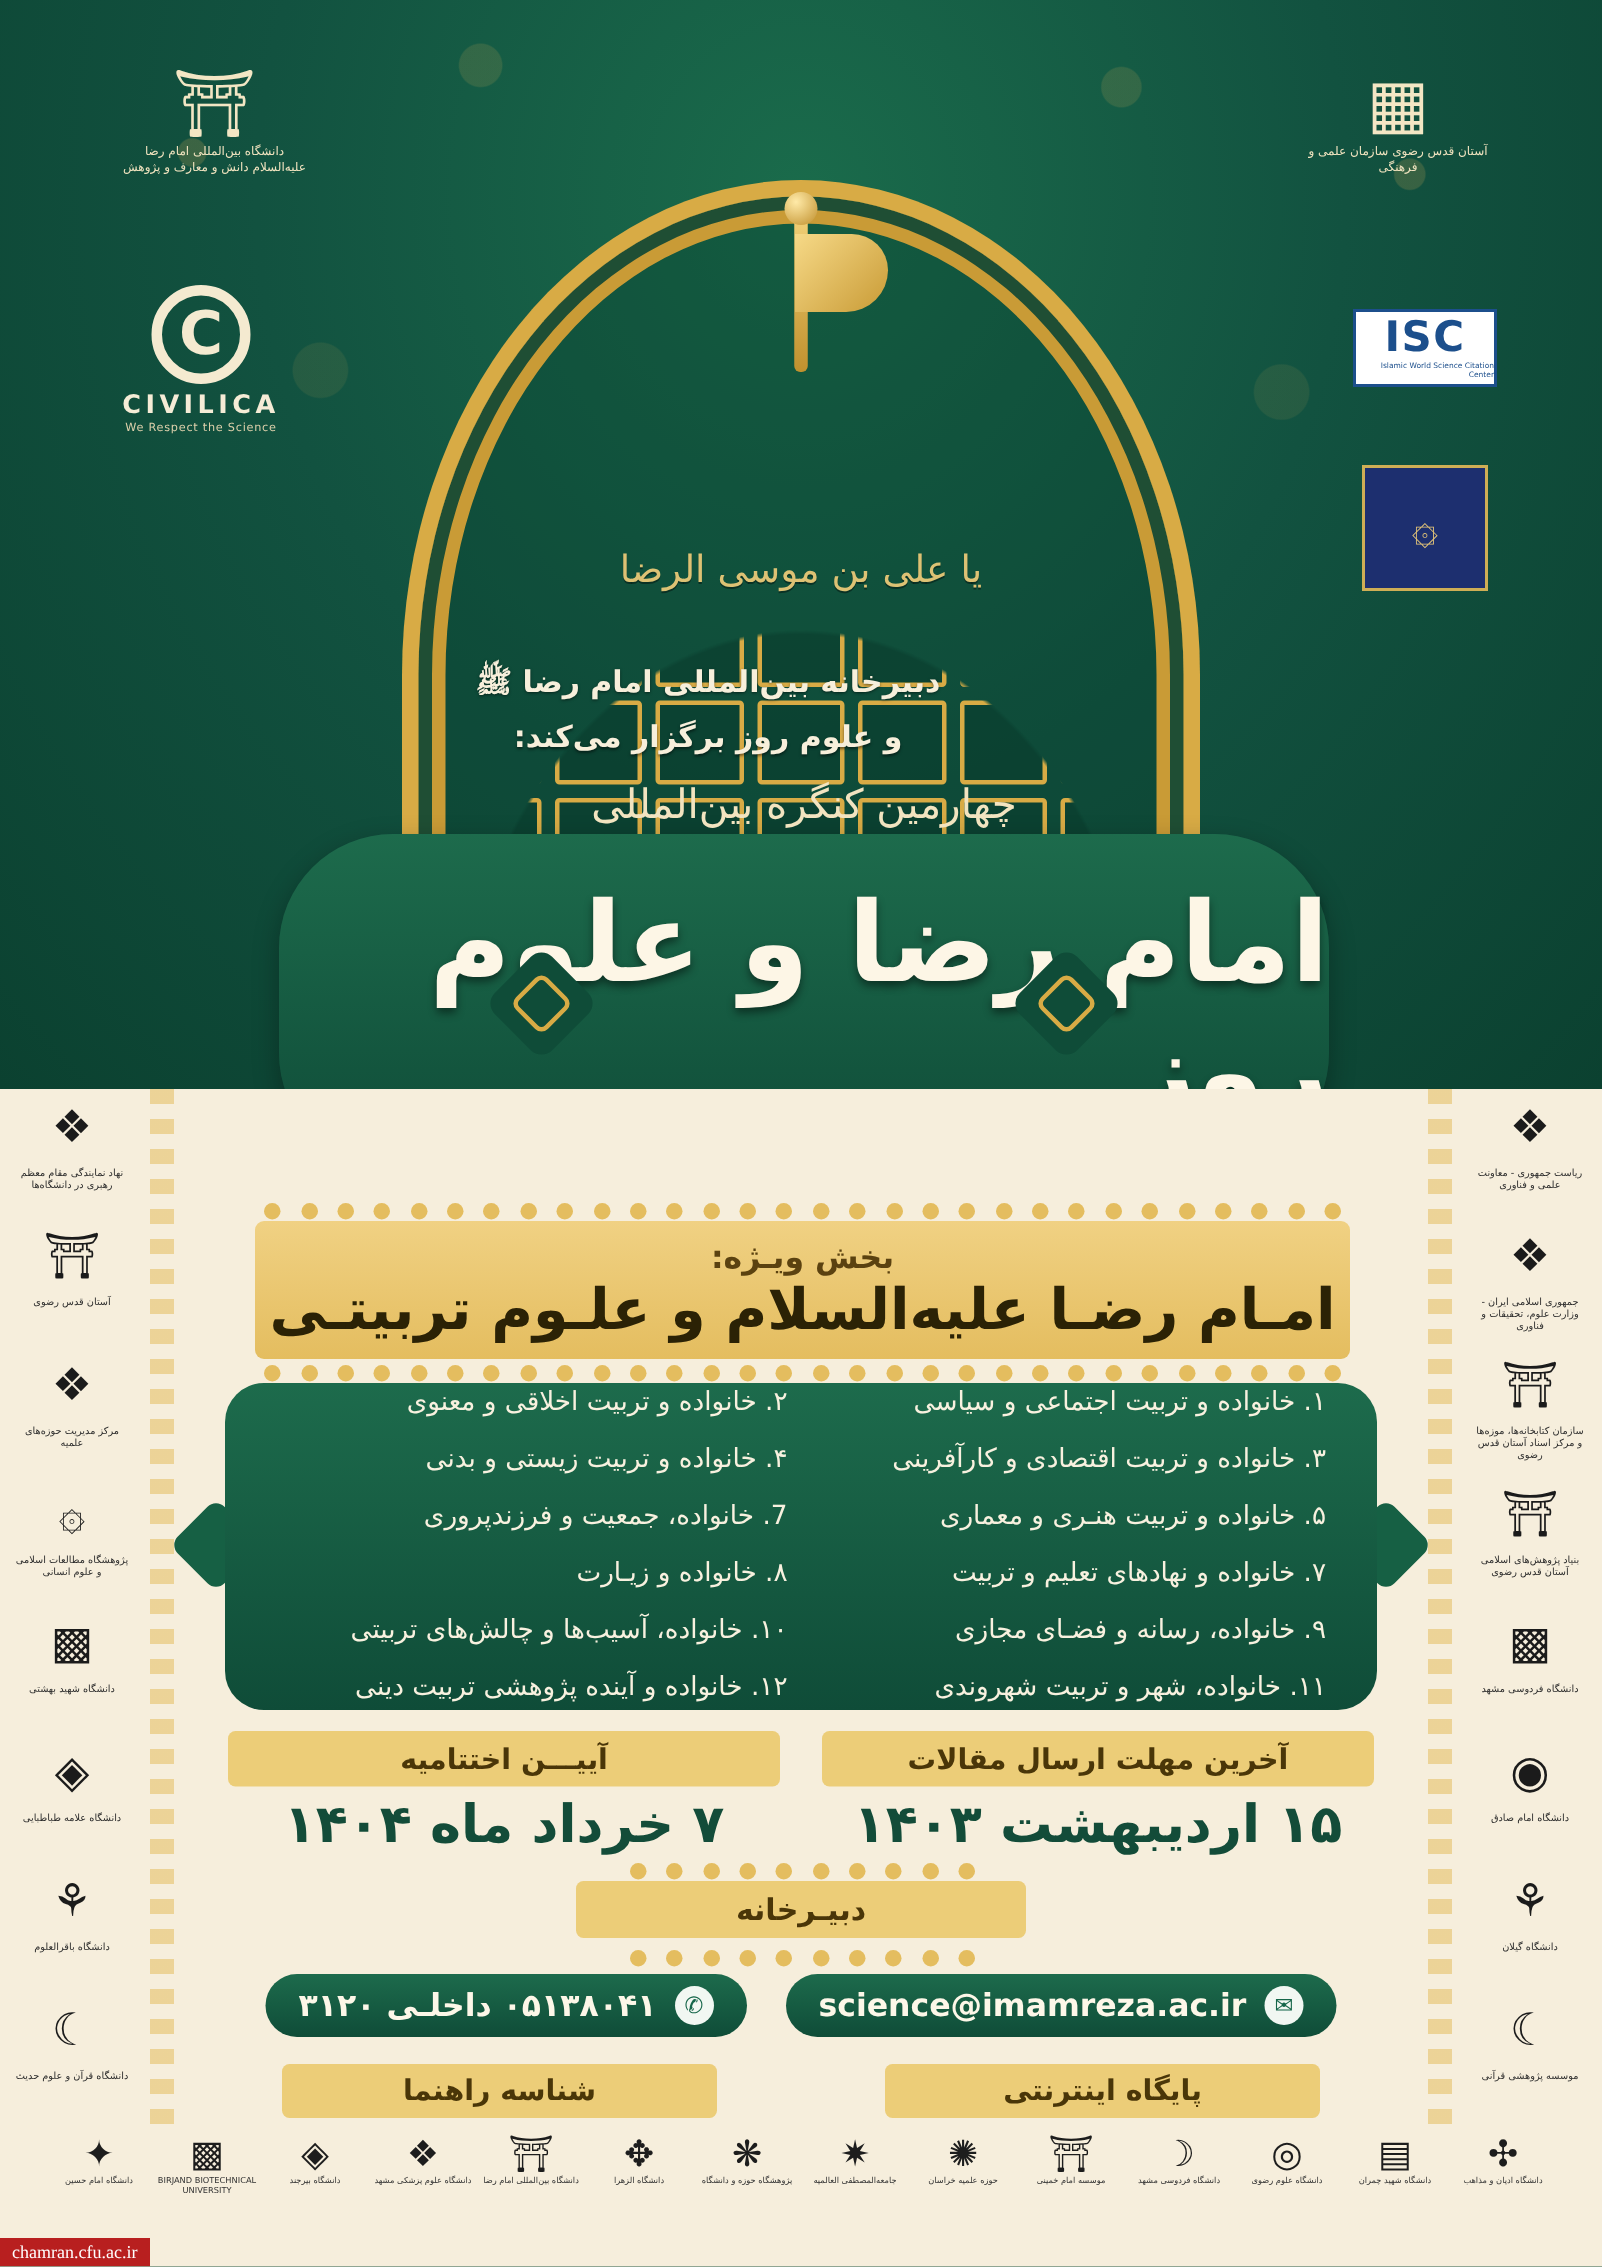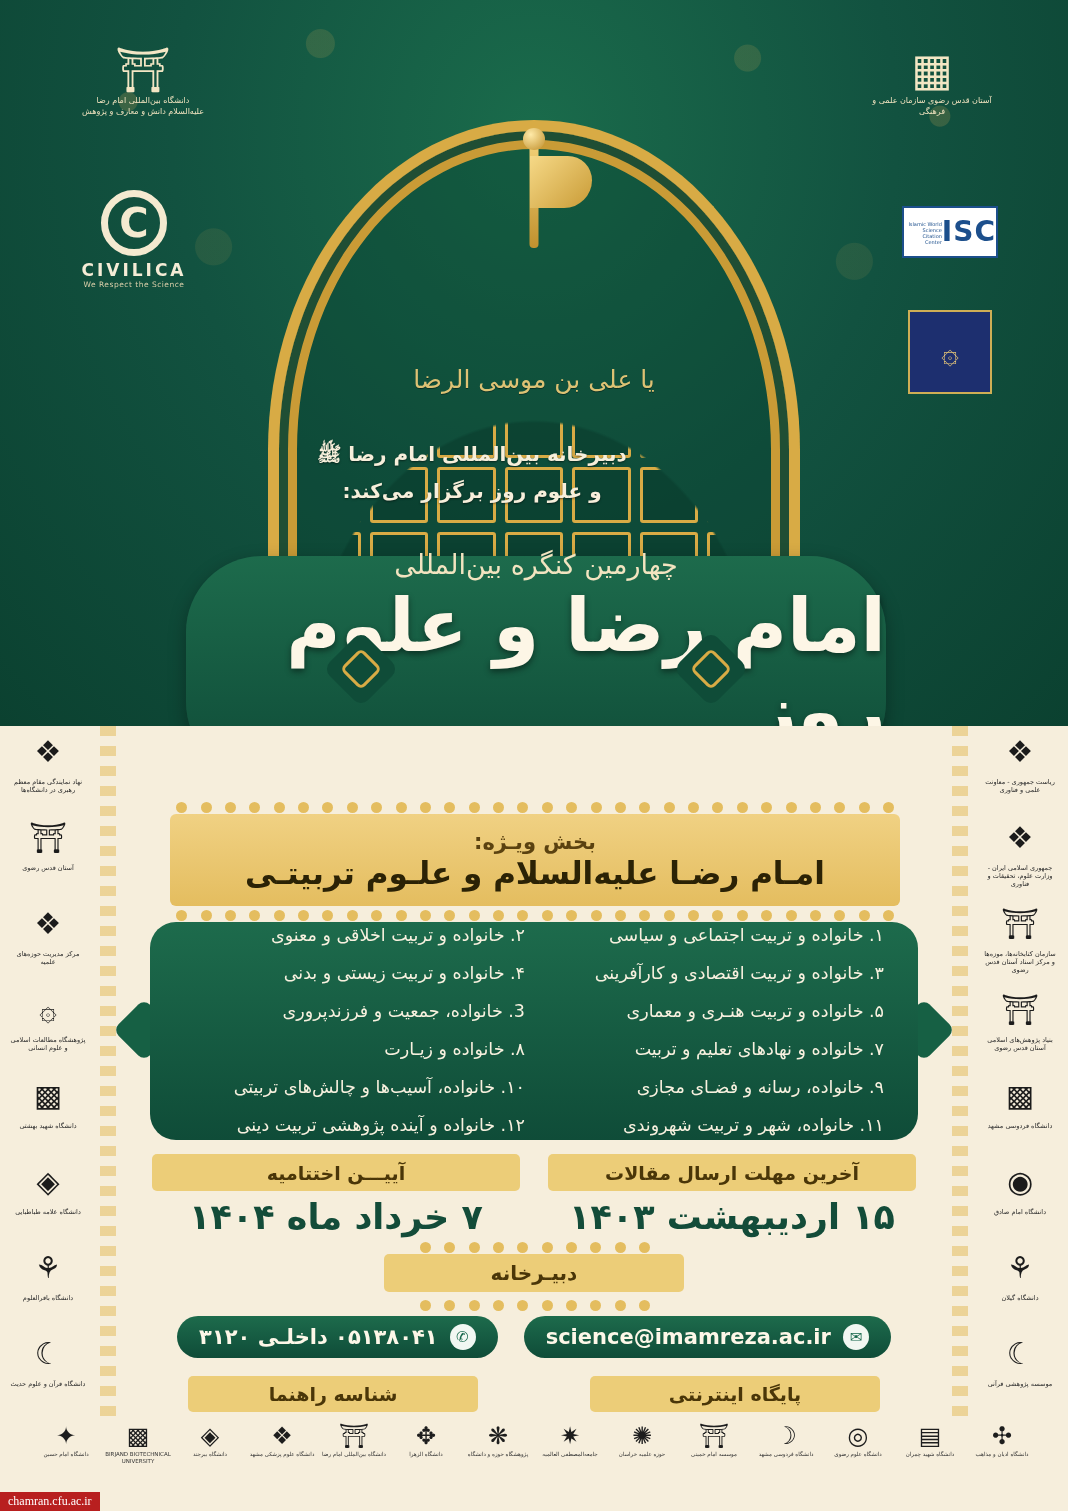--- a/index.html
+++ b/index.html
@@ -100,21 +100,21 @@
     text-shadow: 0 1px 2px rgba(0,0,0,.5);
   }
 
   
   .title-plaque {
     position: absolute; left: 186px; top: 556px;
     width: 700px; height: 222px;
     background: linear-gradient(#1d6b4c, #0f4c38);
     border-radius: 76px;
     box-shadow: 0 6px 18px rgba(0,0,0,.3);
-    display: flex; flex-direction: column; align-items: center; justify-content: flex-end;
+    display: flex; flex-direction: column; align-items: center; justify-content: center; gap: 32px;
   }
   .title-sup { color: #f2e4c0; font-size: 27px; margin-bottom: 2px; }
   .title-main {
     color: #fdf6e6; font-size: 74px; font-weight: bold; letter-spacing: 2px;
     text-shadow: 0 3px 6px rgba(0,0,0,.45);
   }
   .title-pbuh { color: #f0dfb5; font-size: 17px; margin-top: 4px; }
   .plaque-orn {
     position: absolute; top: 86px; width: 54px; height: 54px;
     background: #0f4c38; transform: rotate(45deg); border-radius: 10px;
@@ -133,21 +133,21 @@
   }
 
   
   .ribbon {
     position: absolute; left: 170px; top: 88px; width: 730px; height: 92px;
     background: linear-gradient(#f0d183,#e4bd5f);
     border-radius: 6px;
     display: flex; flex-direction: column; align-items: center; justify-content: center;
   }
   .ribbon .lbl { font-size: 21px; color: #5b4210; font-weight: bold; }
-  .ribbon .val { font-size: 31px; color: #2b2205; font-weight: bold; letter-spacing: 1px; margin-top: 1px; }
+  .ribbon .val { font-size: 38px; color: #2b2205; font-weight: bold; letter-spacing: 1px; margin-top: 1px; }
   .dotrow {
     position: absolute; left: 176px; width: 718px; height: 12px;
     display: flex; justify-content: space-between;
   }
   .dotrow i { width: 11px; height: 11px; border-radius: 50%; background: #e4bd5f; }
 
   
   .topics {
     position: absolute; left: 150px; top: 196px; width: 768px; height: 218px;
     background: linear-gradient(#1d6b4c,#0f4c38);
@@ -229,21 +229,21 @@
   .civilica .c {
     width: 66px; height: 66px; margin: 0 auto; border-radius: 50%;
     border: 7px solid #f4ead0; color: #f4ead0;
     font-size: 40px; font-weight: bold; display: flex; align-items: center; justify-content: center;
   }
   .civilica .n { color: #f5ecd6; font-size: 17px; font-weight: bold; letter-spacing: 3px; margin-top: 4px; }
   .civilica .s { color: #ddd0ab; font-size: 7.5px; letter-spacing: .5px; }
   .isc {
     position: absolute; right: 70px; top: 206px;
     width: 96px; height: 52px; background: #ffffff; border: 2px solid #1c4f8c;
-    display: flex; flex-direction: row; align-items: center; justify-content: center;
+    display: flex; flex-direction: column; align-items: center; justify-content: center;
   }
   .isc .t { color: #1c4f8c; font-size: 28px; font-weight: bold; letter-spacing: 1px; line-height: 1; }
   .isc .s { color: #1c4f8c; font-size: 5px; margin-top: 2px; }
   .blue-emblem {
     position: absolute; right: 76px; top: 310px; width: 84px; height: 84px;
     background: #1d2f6f; border: 2px solid #cfae55;
     display: flex; align-items: center; justify-content: center;
     color: #e3c478; font-size: 30px;
   }
 
@@ -453,21 +453,21 @@
     </div>
 
     <div class="topics-wing l"></div>
     <div class="topics-wing r"></div>
     <div class="topics">
       <div class="t">۱. خانواده و تربیت اجتماعی و سیاسی</div>
       <div class="t">۲. خانواده و تربیت اخلاقی و معنوی</div>
       <div class="t">۳. خانواده و تربیت اقتصادی و کارآفرینی</div>
       <div class="t">۴. خانواده و تربیت زیستی و بدنی</div>
       <div class="t">۵. خانواده و تربیت هنـری و معماری</div>
-      <div class="t">3. خانواده، جمعیت و فرزندپروری</div>
+      <div class="t">7. خانواده، جمعیت و فرزندپروری</div>
       <div class="t">۷. خانواده و نهادهای تعلیم و تربیت</div>
       <div class="t">۸. خانواده و زیـارت</div>
       <div class="t">۹. خانواده، رسانه و فضـای مجازی</div>
       <div class="t">۱۰. خانواده، آسیب‌ها و چالش‌های تربیتی</div>
       <div class="t">۱۱. خانواده، شهر و تربیت شهروندی</div>
       <div class="t">۱۲. خانواده و آینده پژوهشی تربیت دینی</div>
     </div>
 
     <div class="deadline right">
       <div class="head">آخرین مهلت ارسال مقالات</div>

